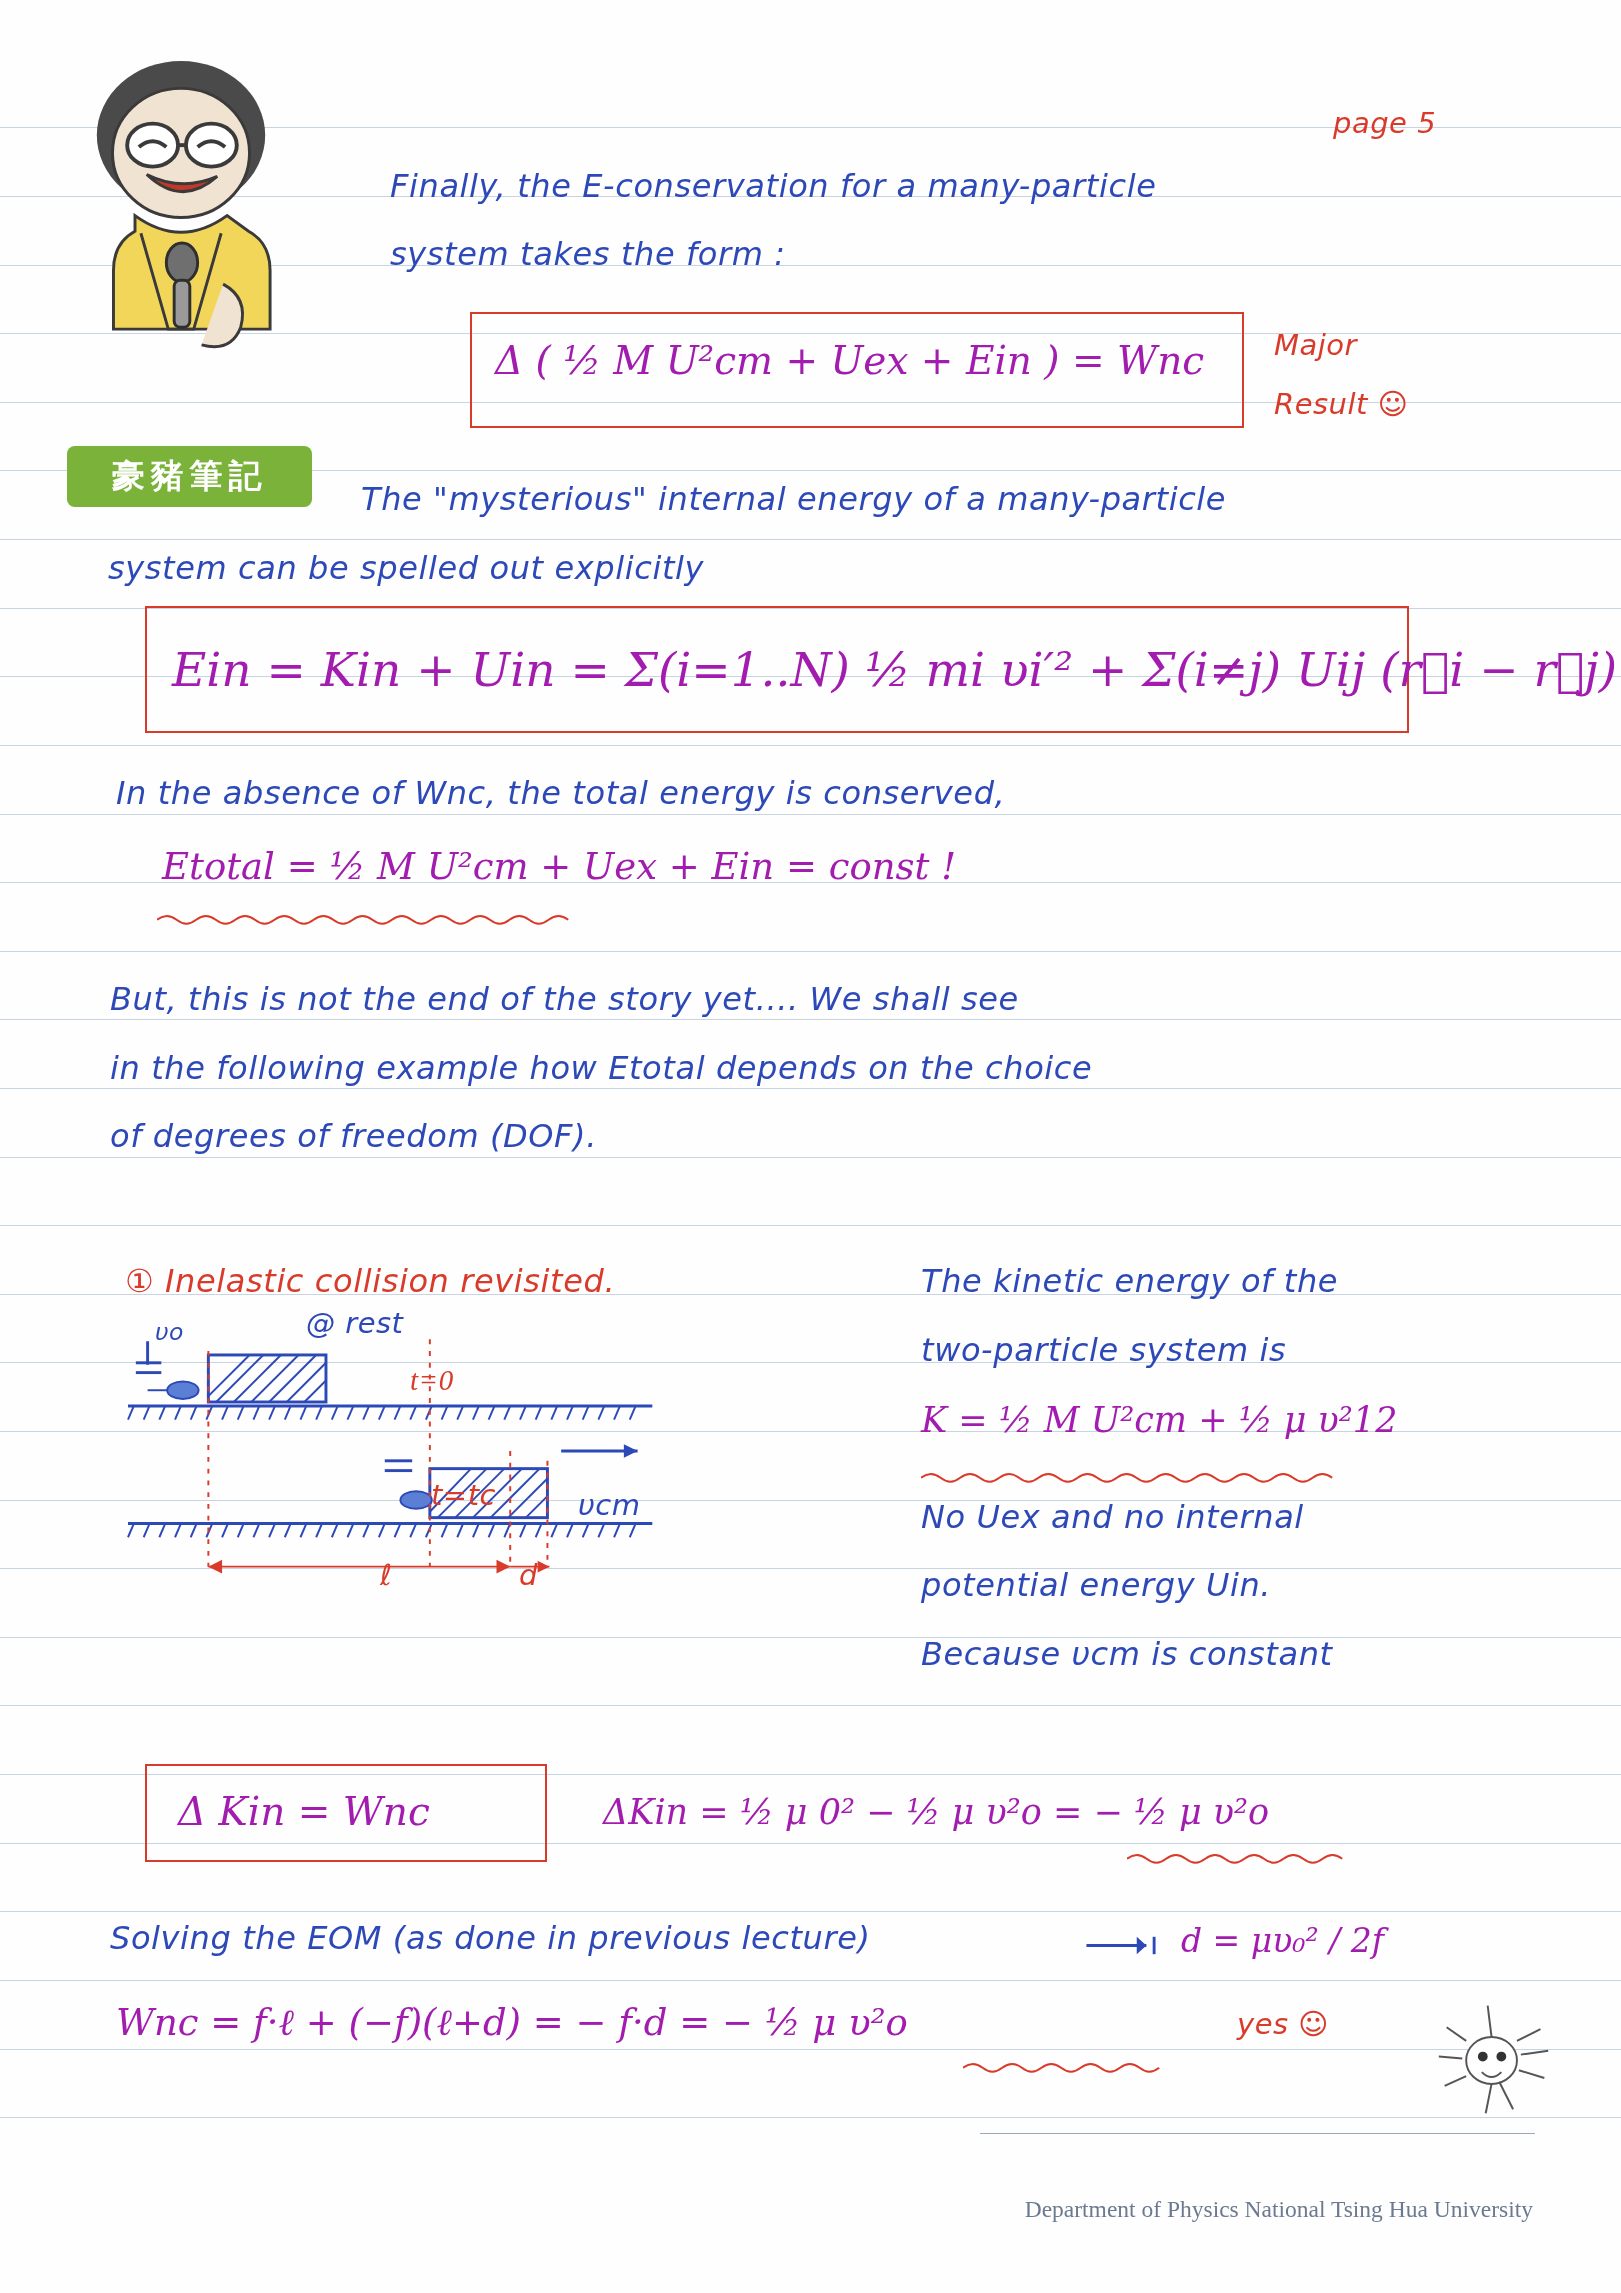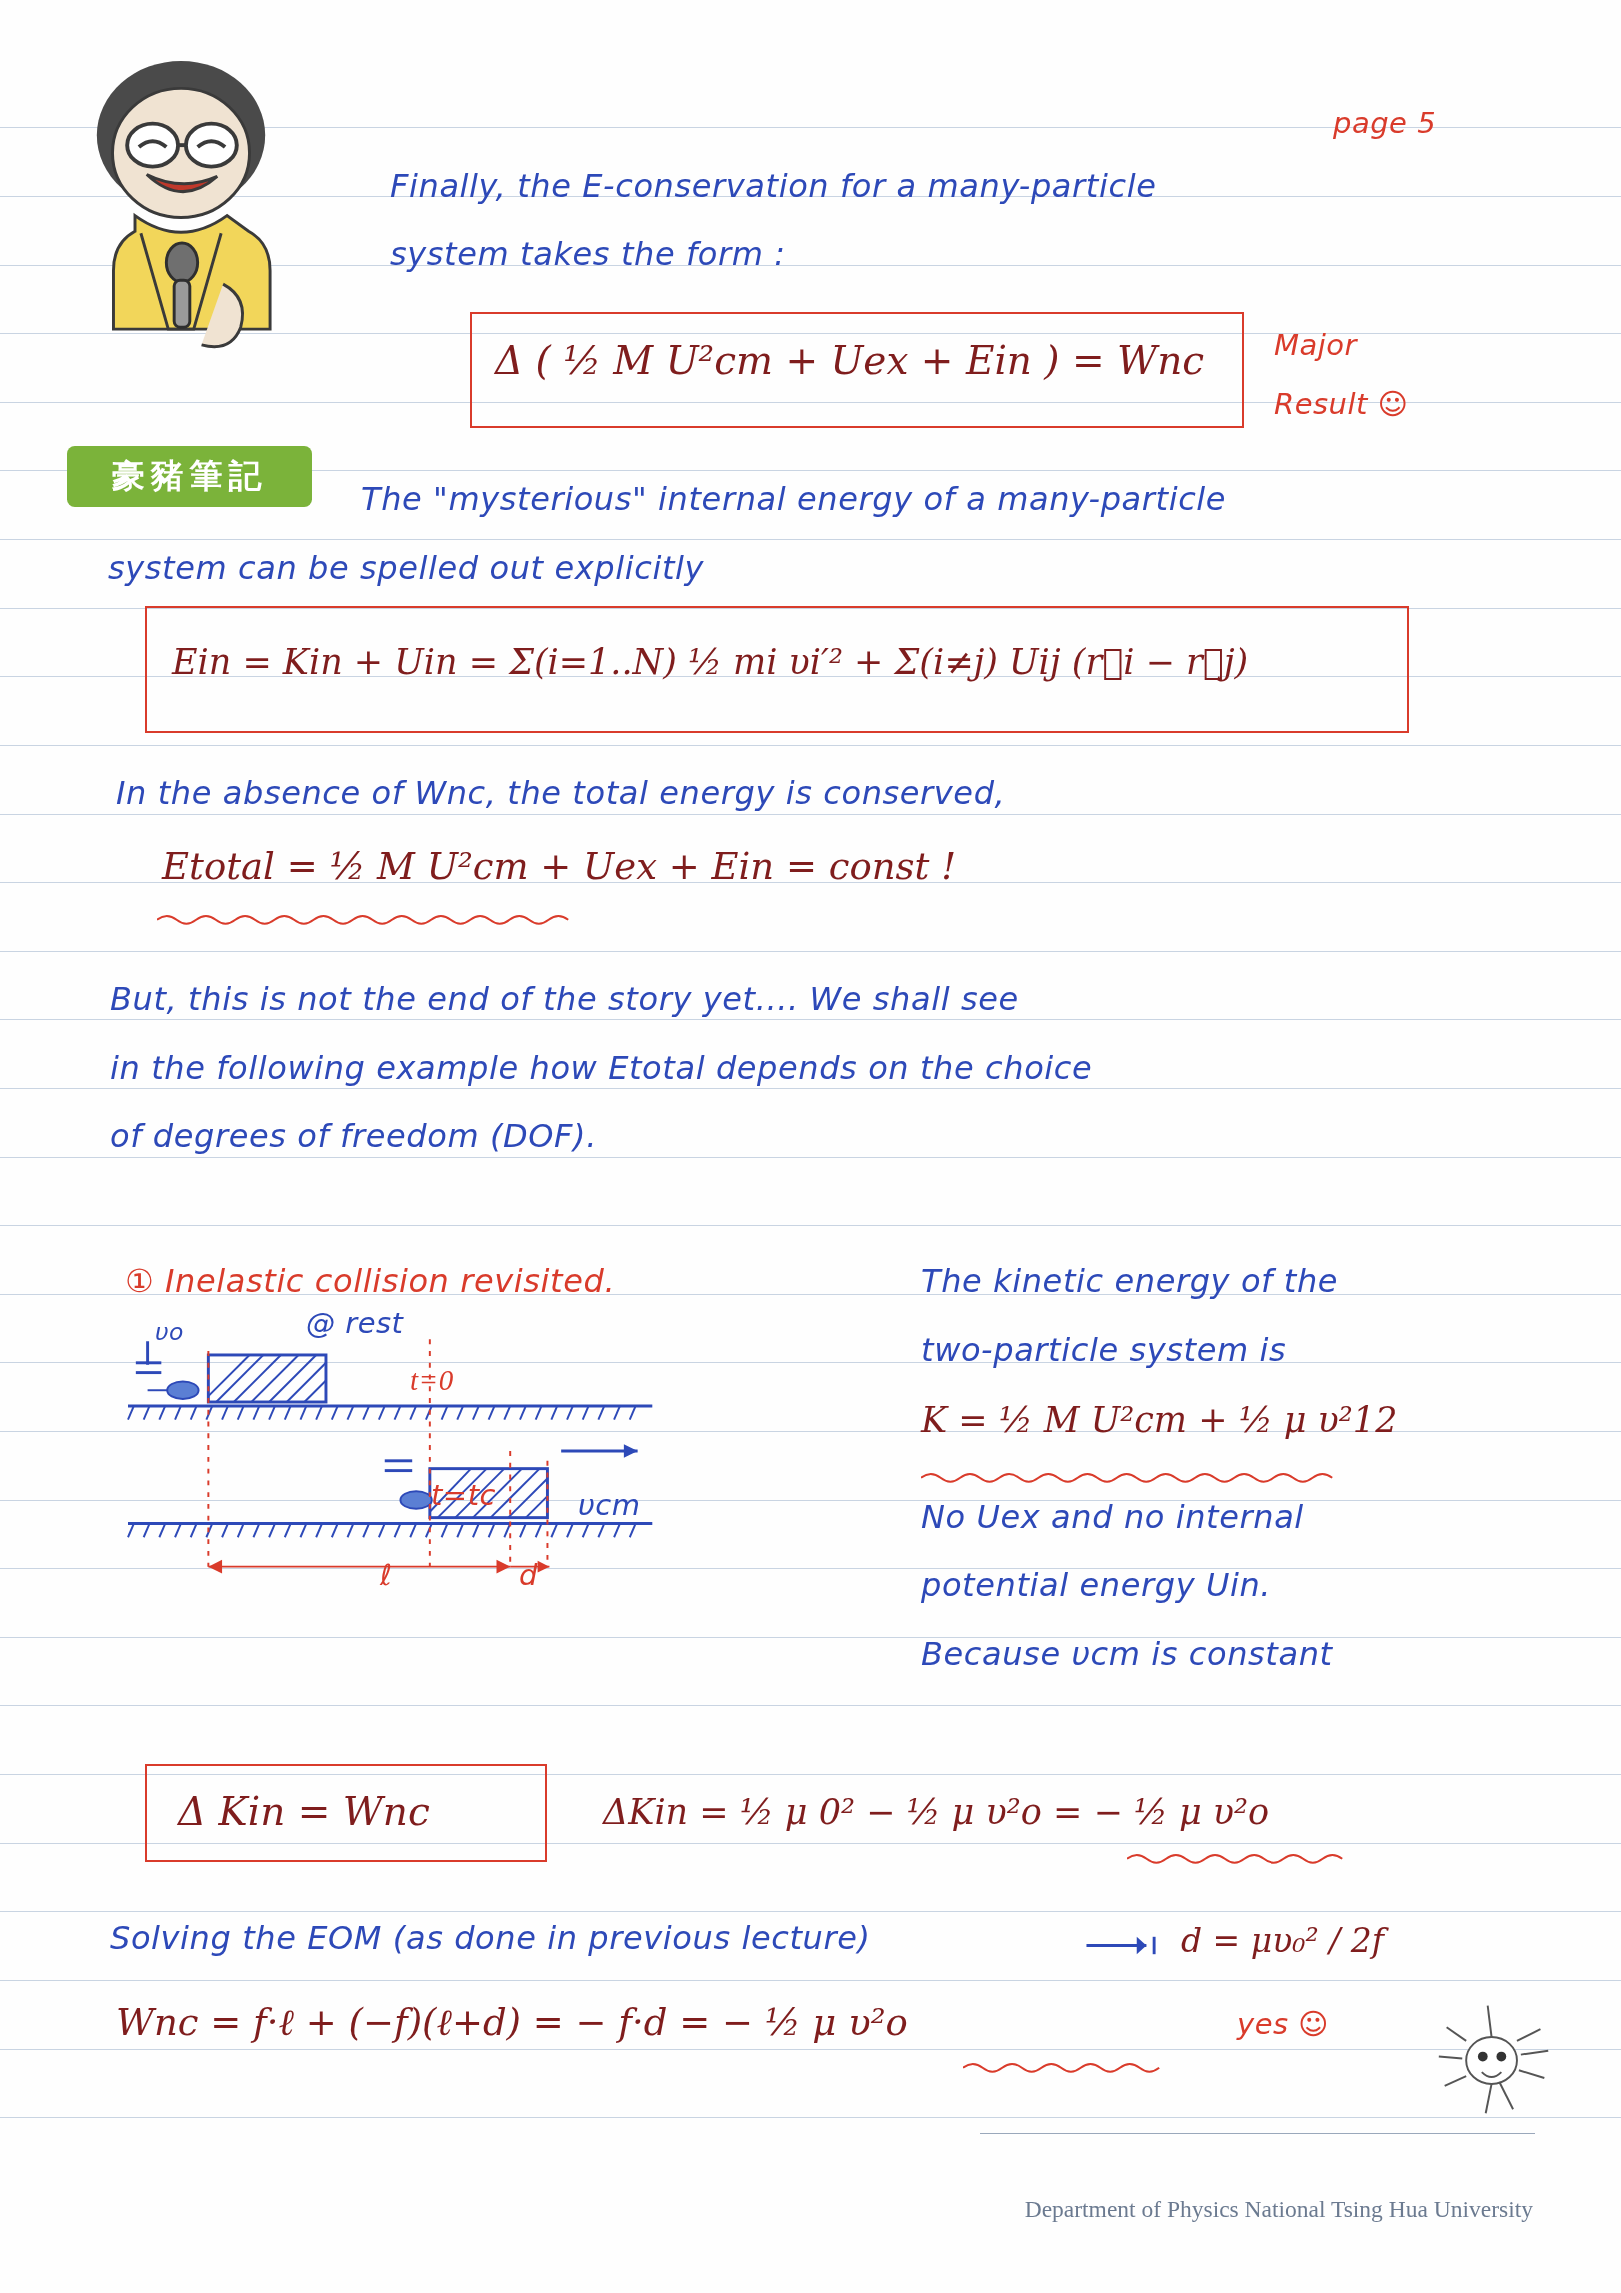--- a/index.html
+++ b/index.html
@@ -56,21 +56,21 @@
   
   .boxed {
     position: absolute;
     border: 2px solid #d93b2b;
     box-sizing: border-box;
   }
 
   
   .formula {
     position: absolute;
-    color: #7f1d1d;
+    color: #a21caf;
     font-family: "DejaVu Serif", serif;
     font-style: italic;
     white-space: nowrap;
   }
 
   
   #avatar {
     position: absolute;
     left: 76px;
     top: 59px;
@@ -180,21 +180,21 @@
 
   <div class="boxed" style="left:470px; top:312px; width:774px; height:116px;"></div>
   <div class="formula" style="left:495px; top:338px; font-size:39px;">Δ ( ½ M U²cm + Uex + Ein )  =  Wnc</div>
   <div class="hw red med" style="left:1274px; top:328px;">Major</div>
   <div class="hw red med" style="left:1274px; top:387px;">Result ☺</div>
 
   <div class="line-text" style="left:361px; top:480px;">The "mysterious" internal energy of a many-particle</div>
   <div class="line-text" style="left:108px; top:549px;">system can be spelled out explicitly</div>
 
   <div class="boxed" style="left:145px; top:606px; width:1264px; height:127px;"></div>
-  <div class="formula" style="left:172px; top:642px; font-size:35px;text-align:right;">Ein = Kin + Uin  =  Σ(i=1..N) ½ mi υi′²  +  Σ(i≠j) Uij (r⃗i − r⃗j)</div>
+  <div class="formula" style="left:172px; top:642px; font-size:47px;text-align:right;">Ein = Kin + Uin  =  Σ(i=1..N) ½ mi υi′²  +  Σ(i≠j) Uij (r⃗i − r⃗j)</div>
 
   <div class="line-text" style="left:116px; top:774px;">In the absence of Wnc, the total energy is conserved,</div>
   <div class="formula" style="left:162px; top:845px; font-size:37px;">Etotal  =  ½ M U²cm + Uex + Ein = const !</div>
   <svg class="wiggle" style="left:157px; top:912px; width:421px;" viewBox="0 0 430 14" preserveAspectRatio="none">
     <path d="M0 8 q10 -8 20 0 t20 0 t20 0 t20 0 t20 0 t20 0 t20 0 t20 0 t20 0 t20 0 t20 0 t20 0 t20 0 t20 0 t20 0 t20 0 t20 0 t20 0 t20 0 t20 0 t20 0" fill="none" stroke="#d93b2b" stroke-width="2"></path>
   </svg>
 
   <div class="line-text" style="left:110px; top:980px;">But, this is not the end of the story yet....   We shall see</div>
   <div class="line-text" style="left:110px; top:1049px;">in the following example  how  Etotal depends on the choice</div>
   <div class="line-text" style="left:110px; top:1117px;">of degrees of freedom (DOF).</div>

